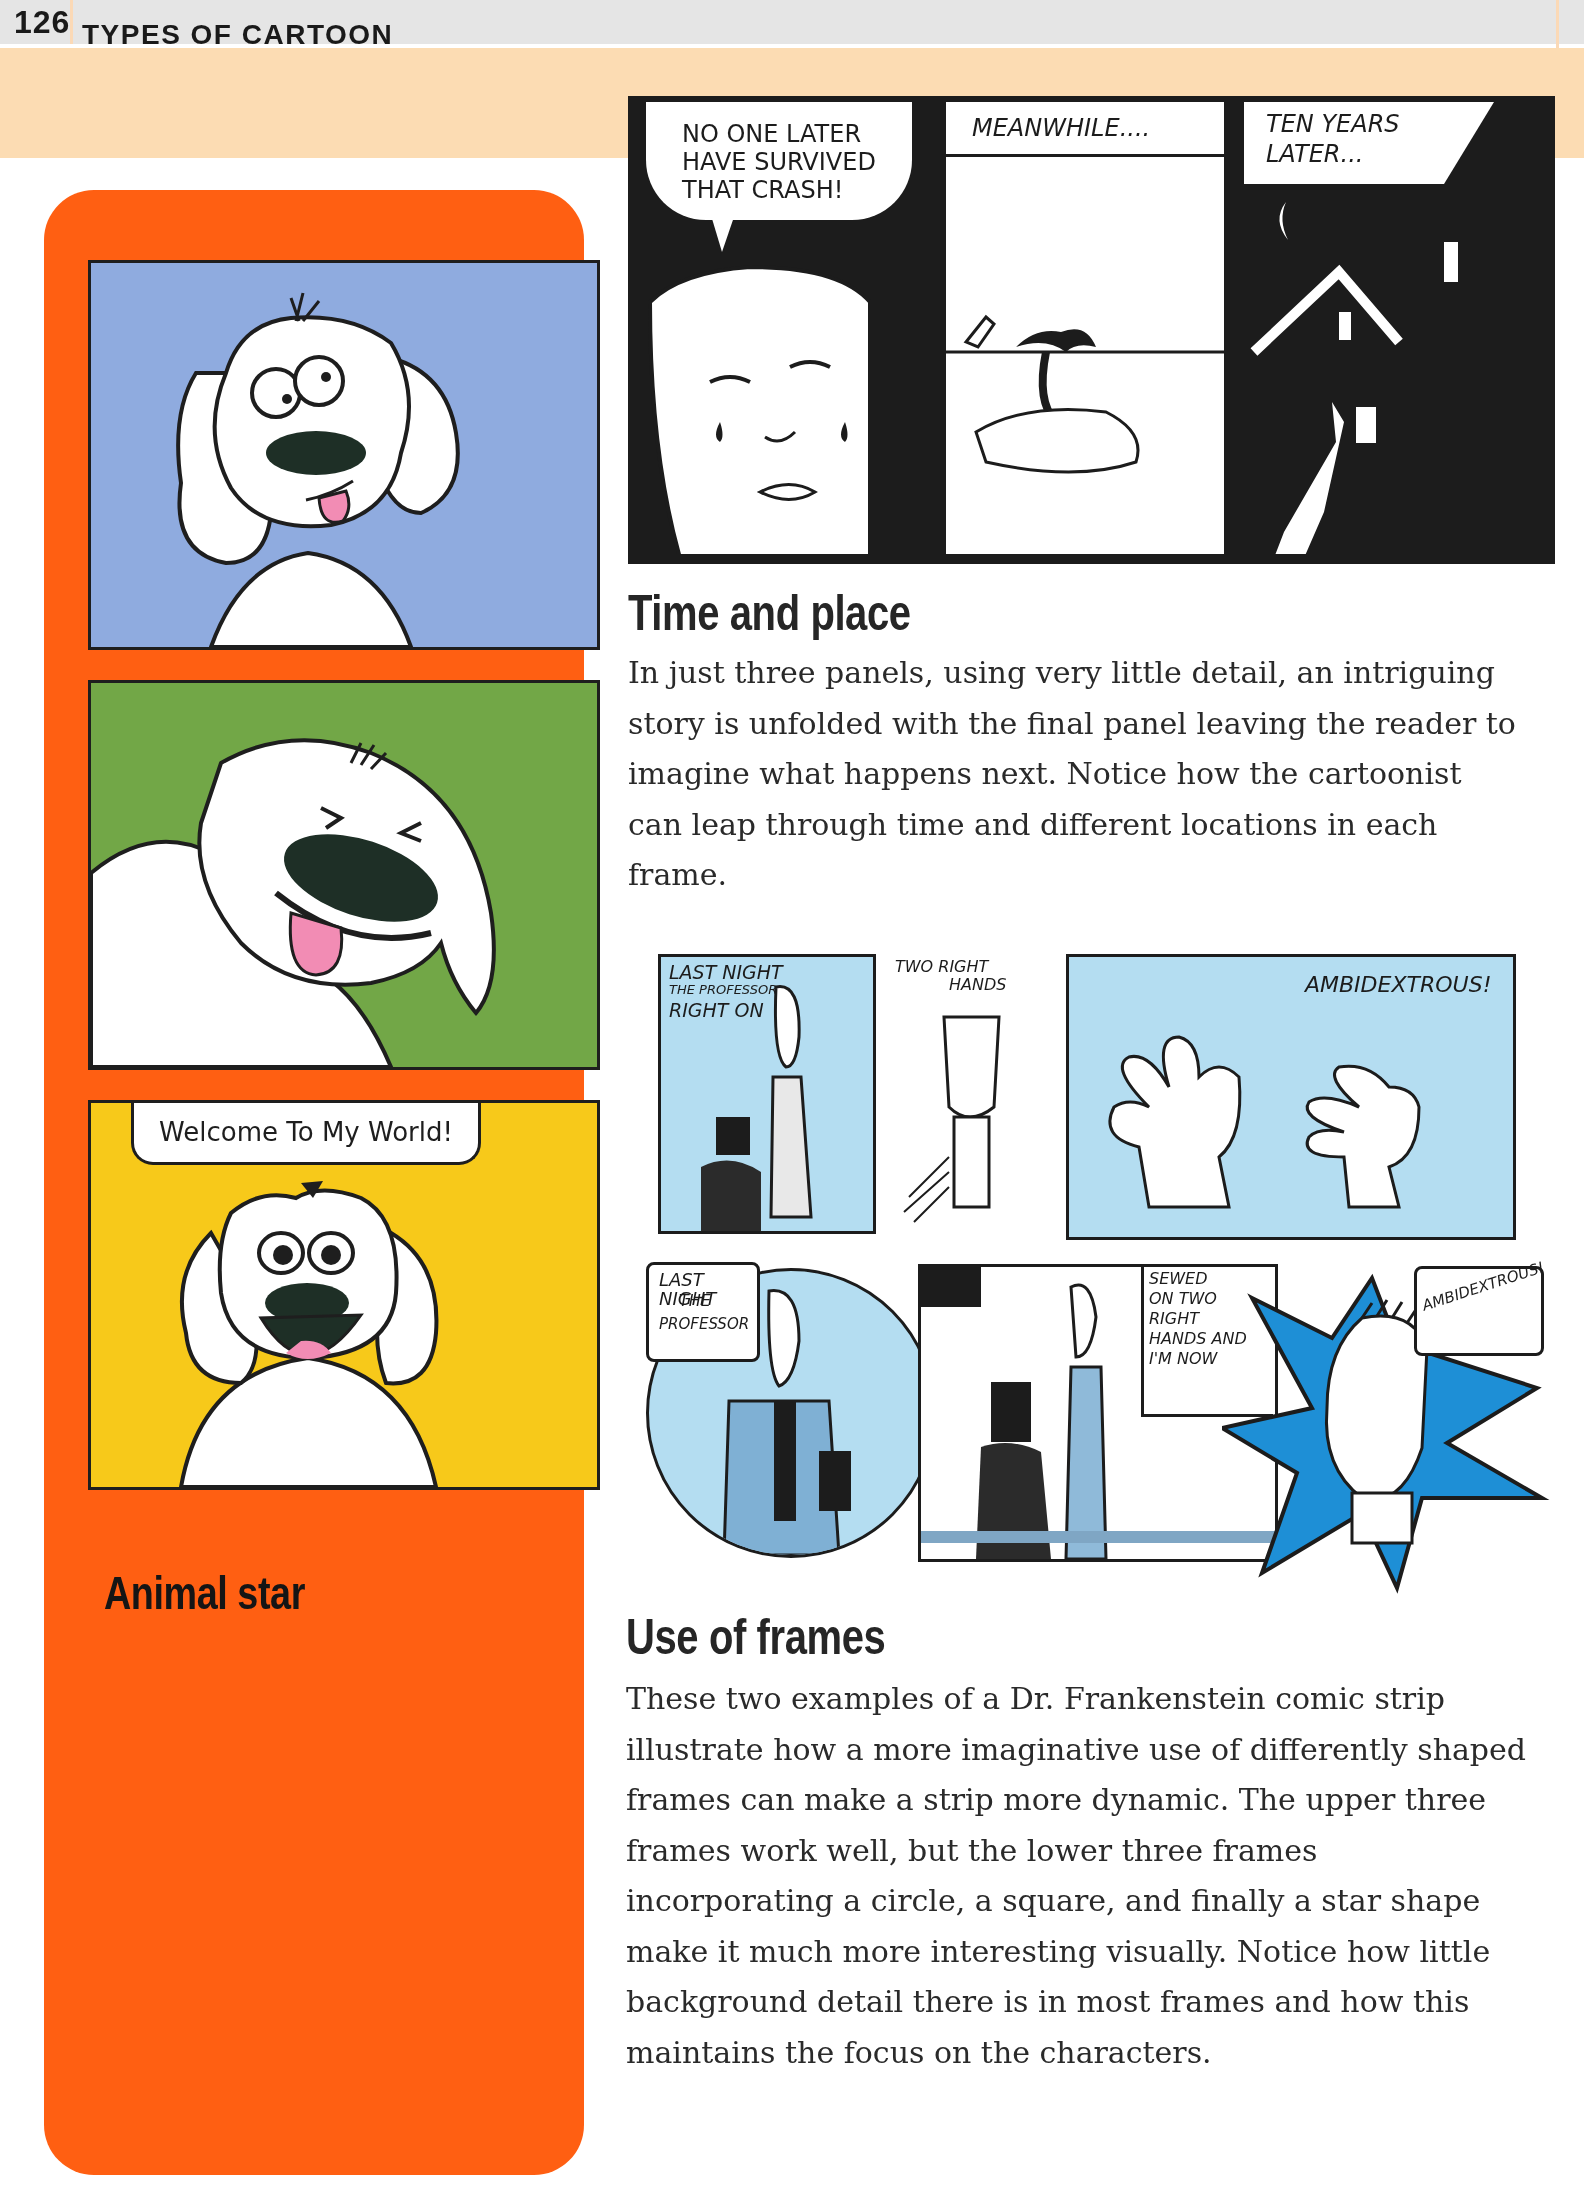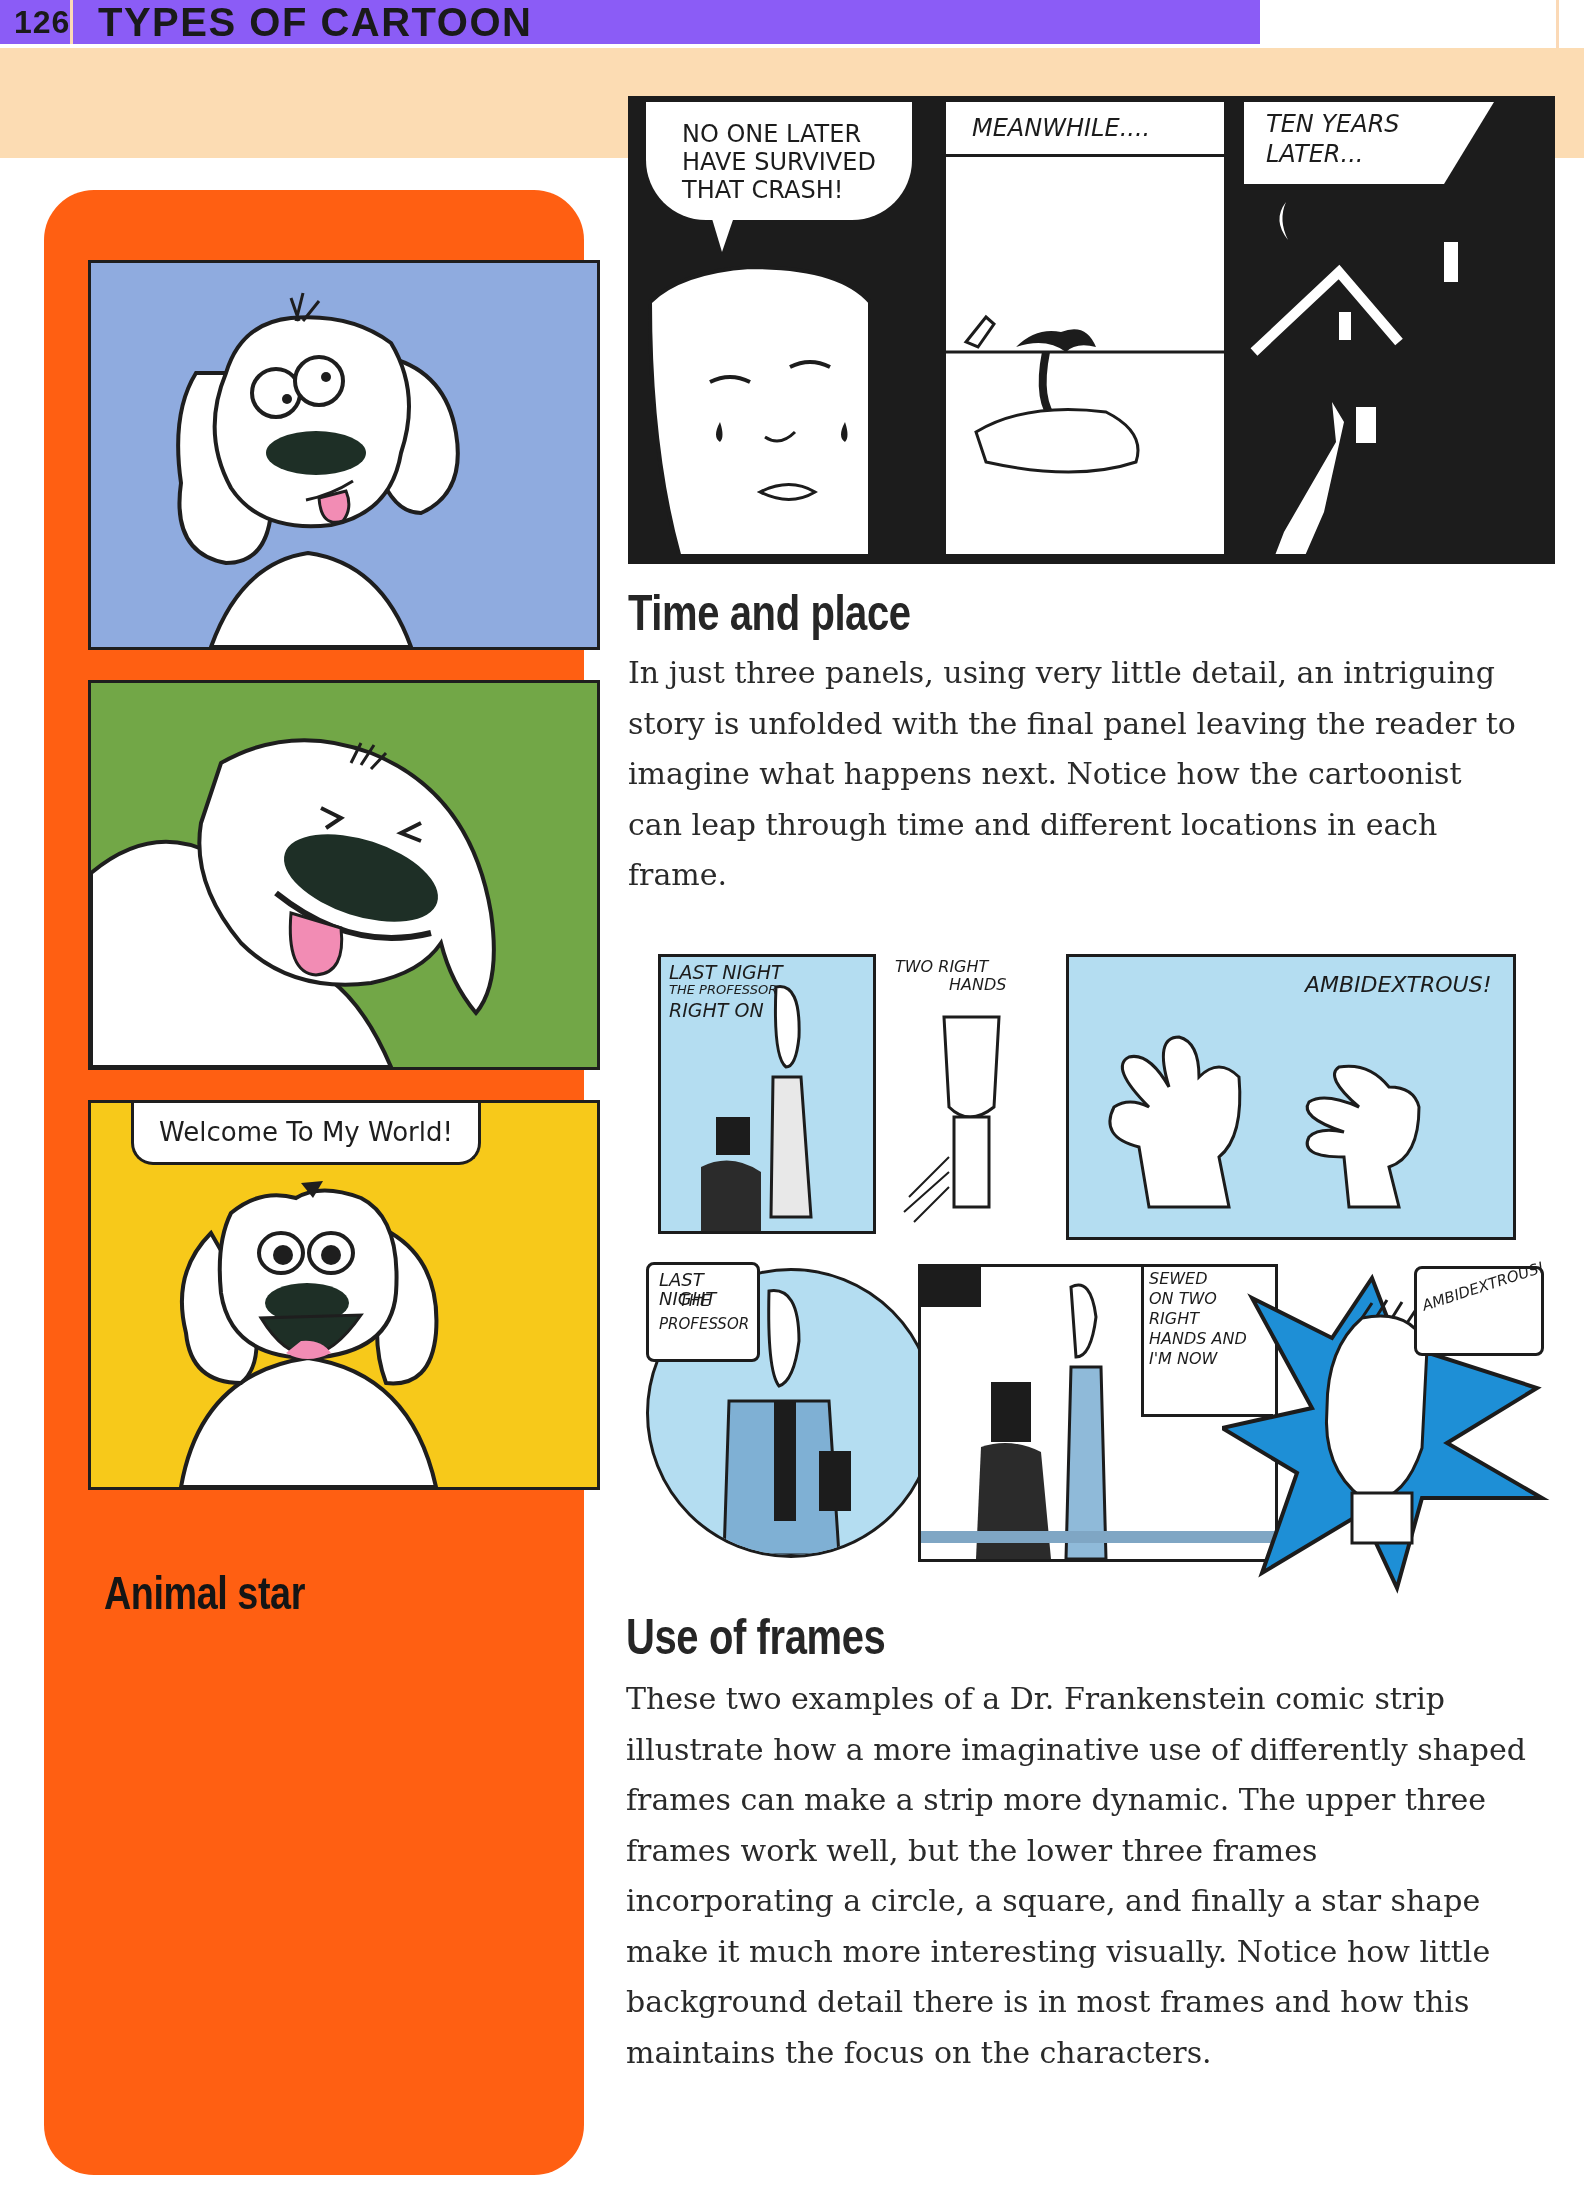--- a/index.html
+++ b/index.html
@@ -1,23 +1,23 @@
 <!DOCTYPE html>
 <html><head>
 <meta charset="utf-8">
 <style>
   html, body { margin:0; padding:0; }
   body { width:1584px; height:2195px; position:relative; background:#ffffff; overflow:hidden;
          font-family:"DejaVu Serif", serif; color:#2a2a2a; }
-  .hdr { position:absolute; left:0; top:0; width:1260px; height:44px; background:#8b5cf6; }
+  .hdr { position:absolute; left:0; top:0; width:1584px; height:44px; background:#e5e5e5; }
   .hdr-num { position:absolute; left:14px; top:2px; height:40px; line-height:40px;
              font-family:"Liberation Sans", sans-serif; font-weight:bold; font-size:32px; color:#1a1a1a; letter-spacing:1px; }
   .hdr-div { position:absolute; left:70px; top:0; width:3px; height:44px; background:#fbd9b6; }
-  .hdr-title { position:absolute; left:82px; top:2px; height:40px; line-height:40px;
-               font-family:"Liberation Sans", sans-serif; font-weight:bold; font-size:40px; color:#1a1a1a; letter-spacing:1.5px;margin-left:16px; }
+  .hdr-title { position:absolute; left:82px; top:15px; height:40px; line-height:40px;
+               font-family:"Liberation Sans", sans-serif; font-weight:bold; font-size:28px; color:#1a1a1a; letter-spacing:1.5px; }
   .hdr-tab { position:absolute; left:1556px; top:0; width:3px; height:50px; background:#fbd9b6; }
   .band { position:absolute; left:0; top:48px; width:1584px; height:110px; background:#fcdcb3; }
 
   
   .side { position:absolute; left:44px; top:190px; width:540px; height:1985px; background:#ff5f12; border-radius:50px; }
   .dpanel { position:absolute; left:44px; width:512px; border:3px solid #1e1e1e; box-sizing:border-box; overflow:hidden; }
   .p1 { top:70px; height:390px; background:#8fabdf; }
   .p2 { top:490px; height:390px; background:#72a747; }
   .p3 { top:910px; height:390px; background:#f7c91a; }
   .bubble { position:absolute; left:40px; top:0; width:350px; height:62px; background:#fff; border:3px solid #1e1e1e;

